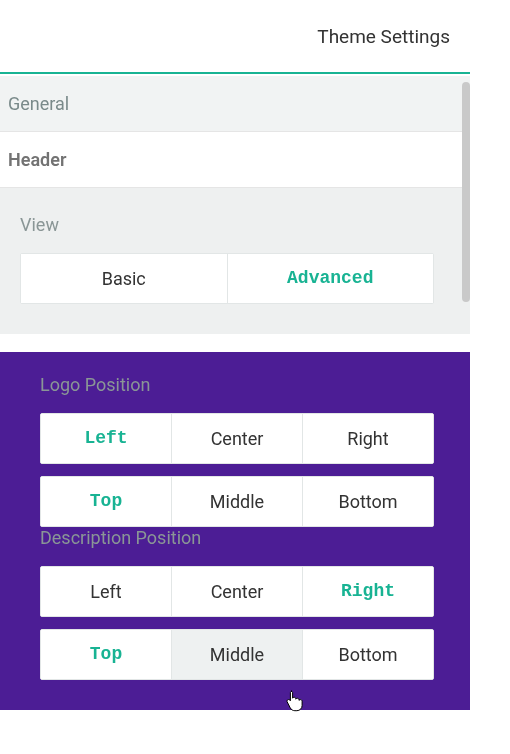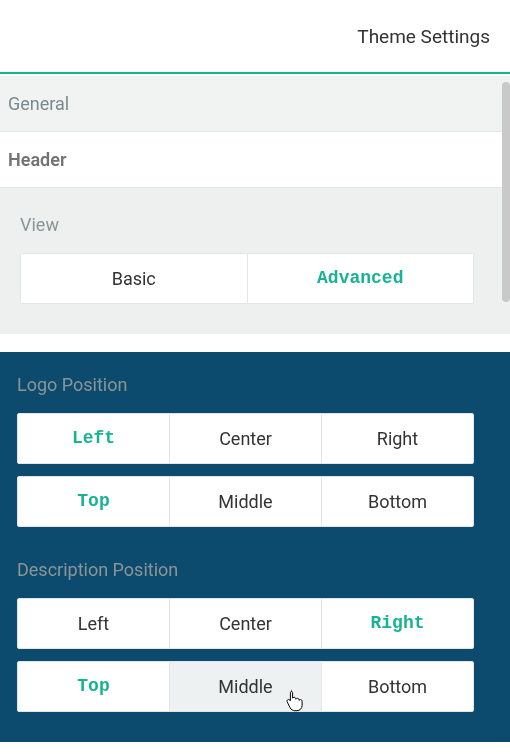--- a/index.html
+++ b/index.html
@@ -4,21 +4,21 @@
 <style>
   * { box-sizing: border-box; margin: 0; padding: 0; }
   html, body { width: 510px; height: 754px; overflow: hidden; }
   body {
     font-family: -apple-system, BlinkMacSystemFont, "Segoe UI", Roboto, "Helvetica Neue", Arial, sans-serif;
     background: #fff;
     color: #333;
     font-size: 17px;
   }
   .panel {
-    width: 510px;
+    width: 470px;
     height: 754px;
     position: relative;
     background: #fff;
   }
   .header-bar {
     height: 74px;
     display: flex;
     align-items: center;
     justify-content: flex-end;
     padding: 0 20px;
@@ -90,24 +90,24 @@
   .seg-btn:last-child { border-right: none; }
   .seg-btn.selected {
     color: #18b393;
     font-weight: 600;
     font-family: Liberation Mono, monospace;
   }
   .seg-btn.hover {
     background: #eef1f1;
   }
   .group2 {
-    background: #0c4a6e;
-    padding: 22px 36px 30px 17px;
+    background: #4c1d95;
+    padding: 22px 36px 30px 40px;
   }
-  .subgroup + .subgroup { margin-top: 32px; }
+  .subgroup + .subgroup { }
   .cursor {
     position: absolute;
     left: 285px;
     top: 690px;
     width: 18px;
     height: 22px;
     pointer-events: none;
   }
 </style>
 </head>

